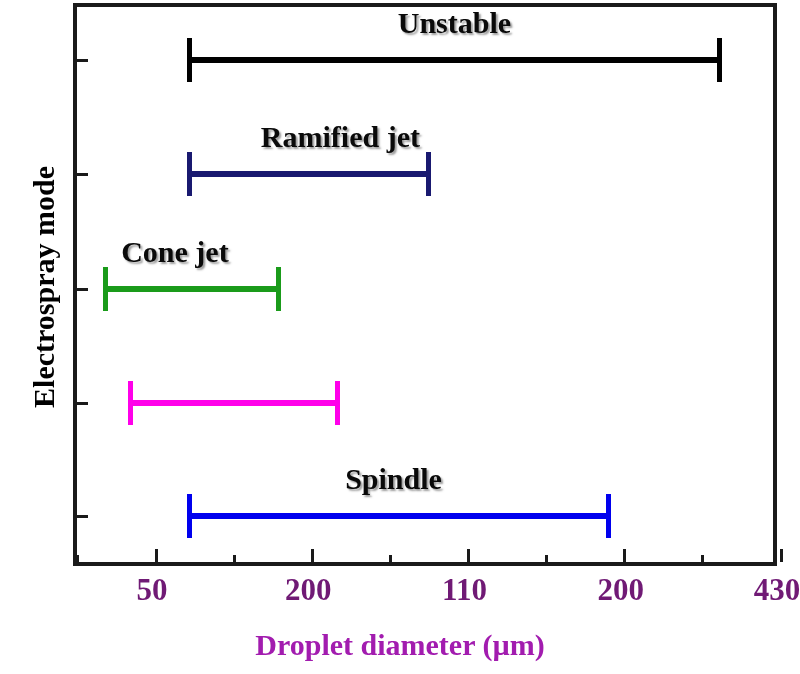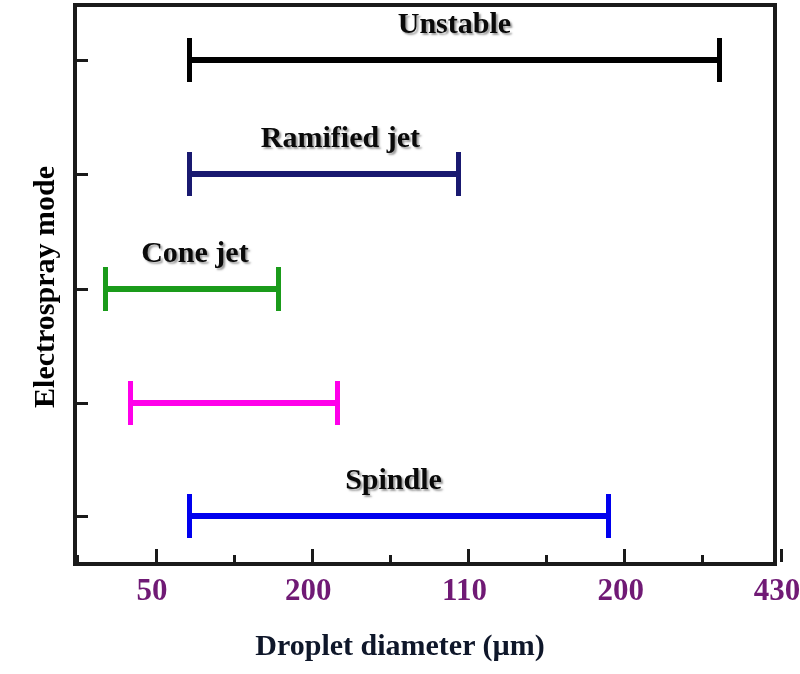--- a/index.html
+++ b/index.html
@@ -85,21 +85,21 @@
 
   
   #x-axis-title {
     position: absolute;
     left: 0;
     top: 628px;
     width: 800px;
     text-align: center;
     font-size: 30px;
     font-weight: bold;
-    color: #0f172a;
+    color: #a21caf;
   }
   #y-axis-title {
     position: absolute;
     left: -166px;
     top: 270px;
     width: 420px;
     text-align: center;
     font-size: 30px;
     font-weight: bold;
     color: #000000;
@@ -165,31 +165,31 @@
         <div class="x-tick-minor" style="left: 468.146px;"></div>
         <div class="x-tick-minor" style="left: 624.382px;"></div>
       </div>
     <div id="series-layer">
         <div class="range-series" style="left: 110.303px; width: 534.328px; top: 57px;">
           <div class="range-line" style="background: rgb(0, 0, 0);"></div>
           <div class="range-cap left" style="background: rgb(0, 0, 0);"></div>
           <div class="range-cap right" style="background: rgb(0, 0, 0);"></div>
           <div class="series-label" style="left: 267.164px;">Unstable</div>
         </div>
-        <div class="range-series" style="left: 110.303px; width: 274px; top: 171px;">
+        <div class="range-series" style="left: 110.303px; width: 244px; top: 171px;">
           <div class="range-line" style="background: rgb(25, 25, 112);"></div>
           <div class="range-cap left" style="background: rgb(25, 25, 112);"></div>
           <div class="range-cap right" style="background: rgb(25, 25, 112);"></div>
           <div class="series-label" style="left: 153.111px;">Ramified jet</div>
         </div>
         <div class="range-series" style="left: 25.9352px; width: 178.109px; top: 286px;">
           <div class="range-line" style="background: rgb(26, 155, 26);"></div>
           <div class="range-cap left" style="background: rgb(26, 155, 26);"></div>
           <div class="range-cap right" style="background: rgb(26, 155, 26);"></div>
-          <div class="series-label" style="left: 92px; font-family: Liberation Serif, serif;">Cone jet</div>
+          <div class="series-label" style="left: 72px; font-family: Liberation Serif, serif;">Cone jet</div>
         </div>
         <div class="range-series" style="left: 50.933px; width: 212.481px; top: 400px;">
           <div class="range-line" style="background: rgb(255, 0, 234);"></div>
           <div class="range-cap left" style="background: rgb(255, 0, 234);"></div>
           <div class="range-cap right" style="background: rgb(255, 0, 234);"></div>
         </div>
         <div class="range-series" style="left: 110.303px; width: 412.463px; top: 513px; padding-left: 11px;">
           <div class="range-line" style="background: rgb(0, 0, 238);"></div>
           <div class="range-cap left" style="background: rgb(0, 0, 238);"></div>
           <div class="range-cap right" style="background: rgb(0, 0, 238);"></div>

